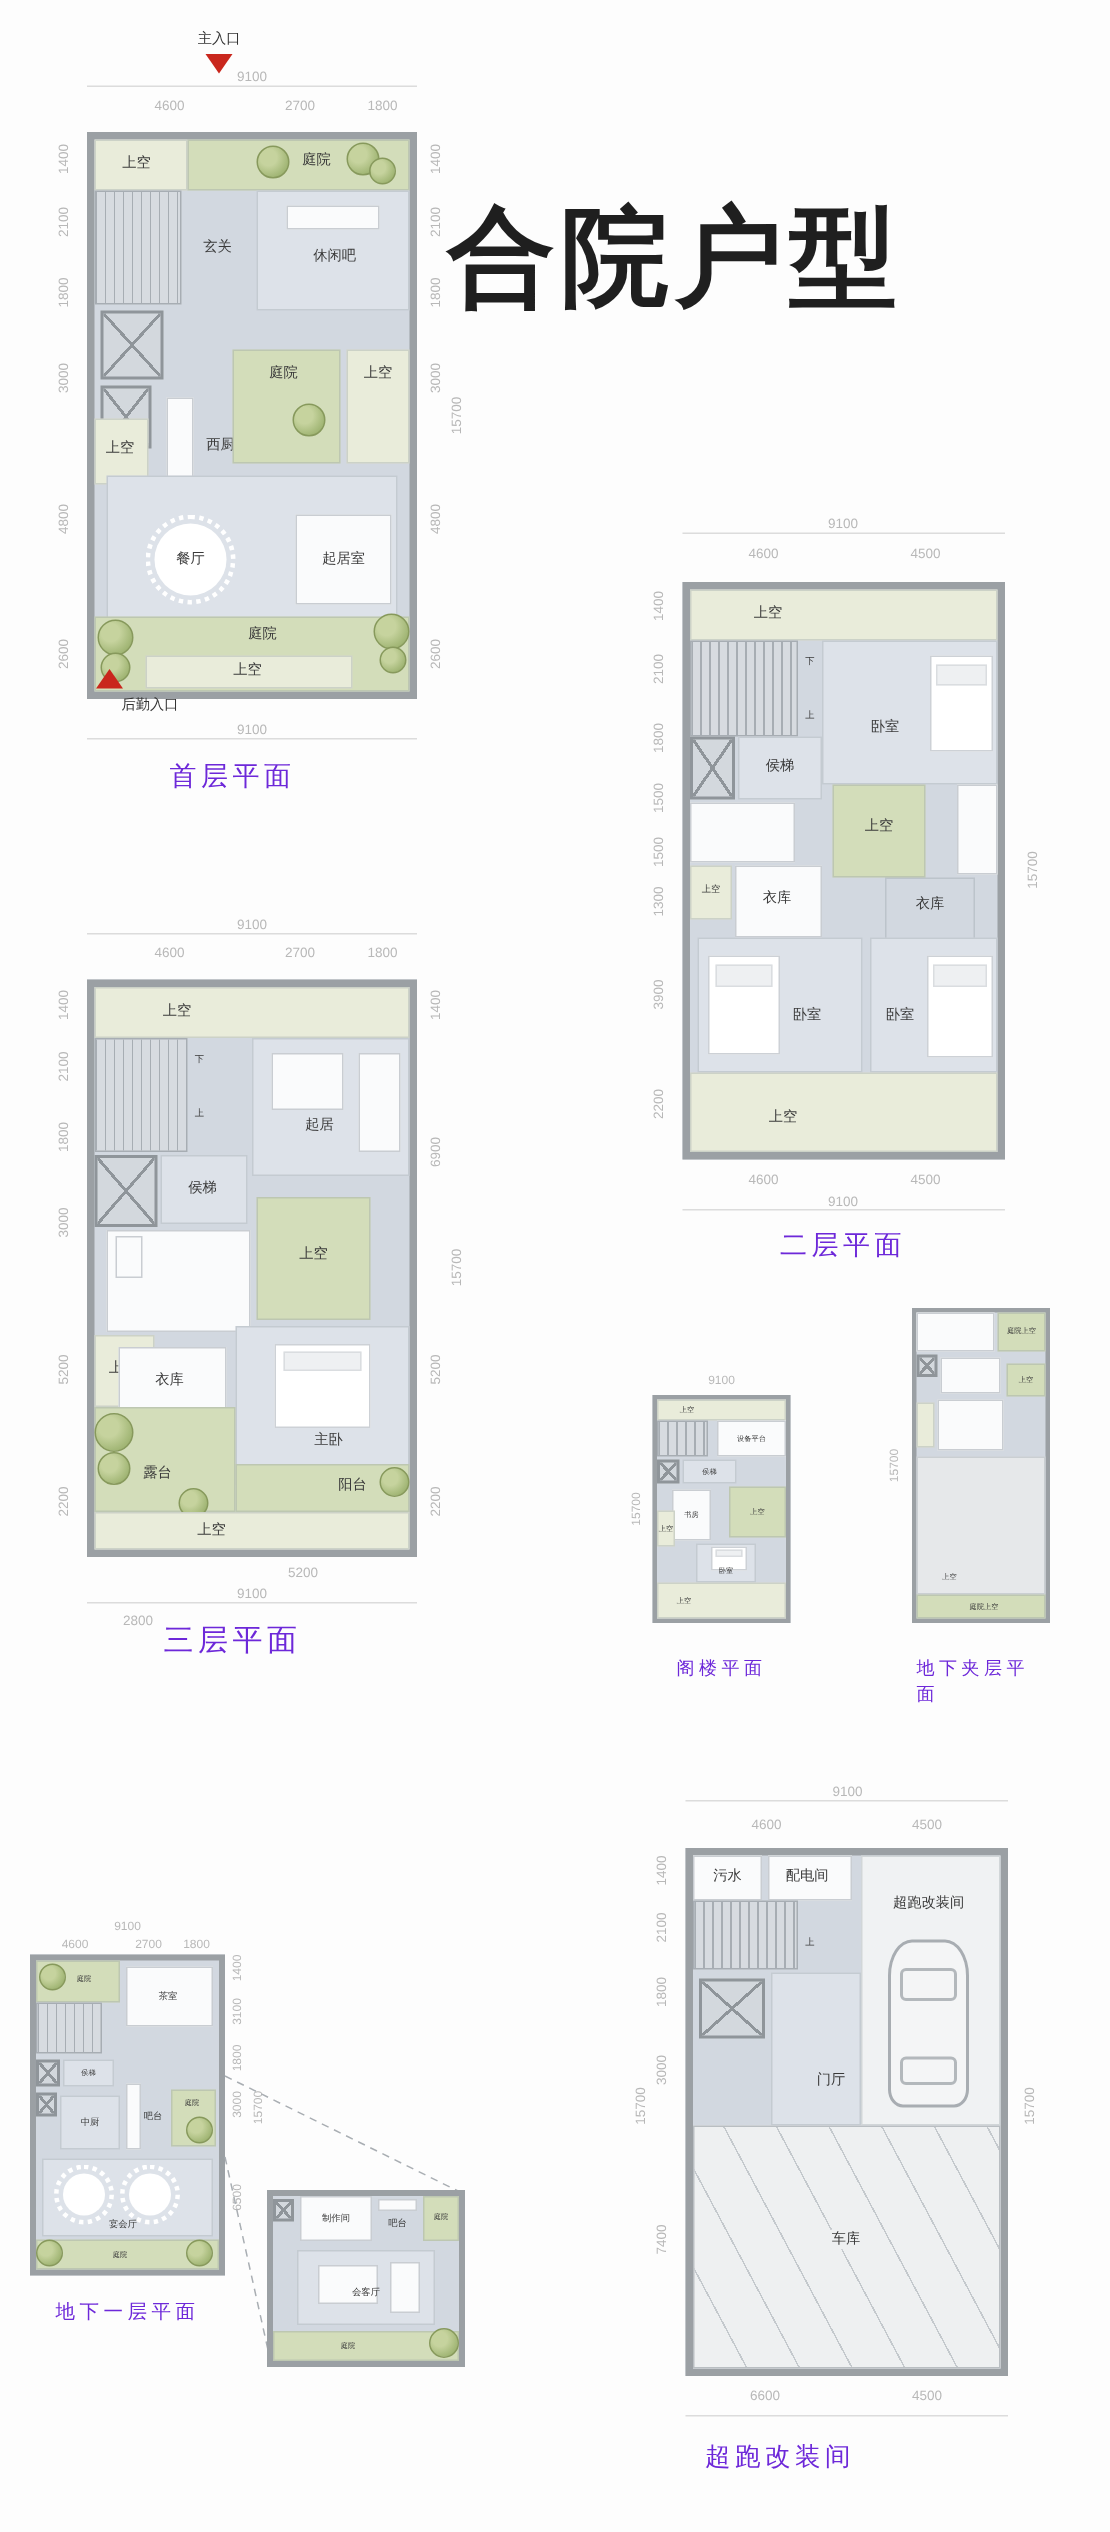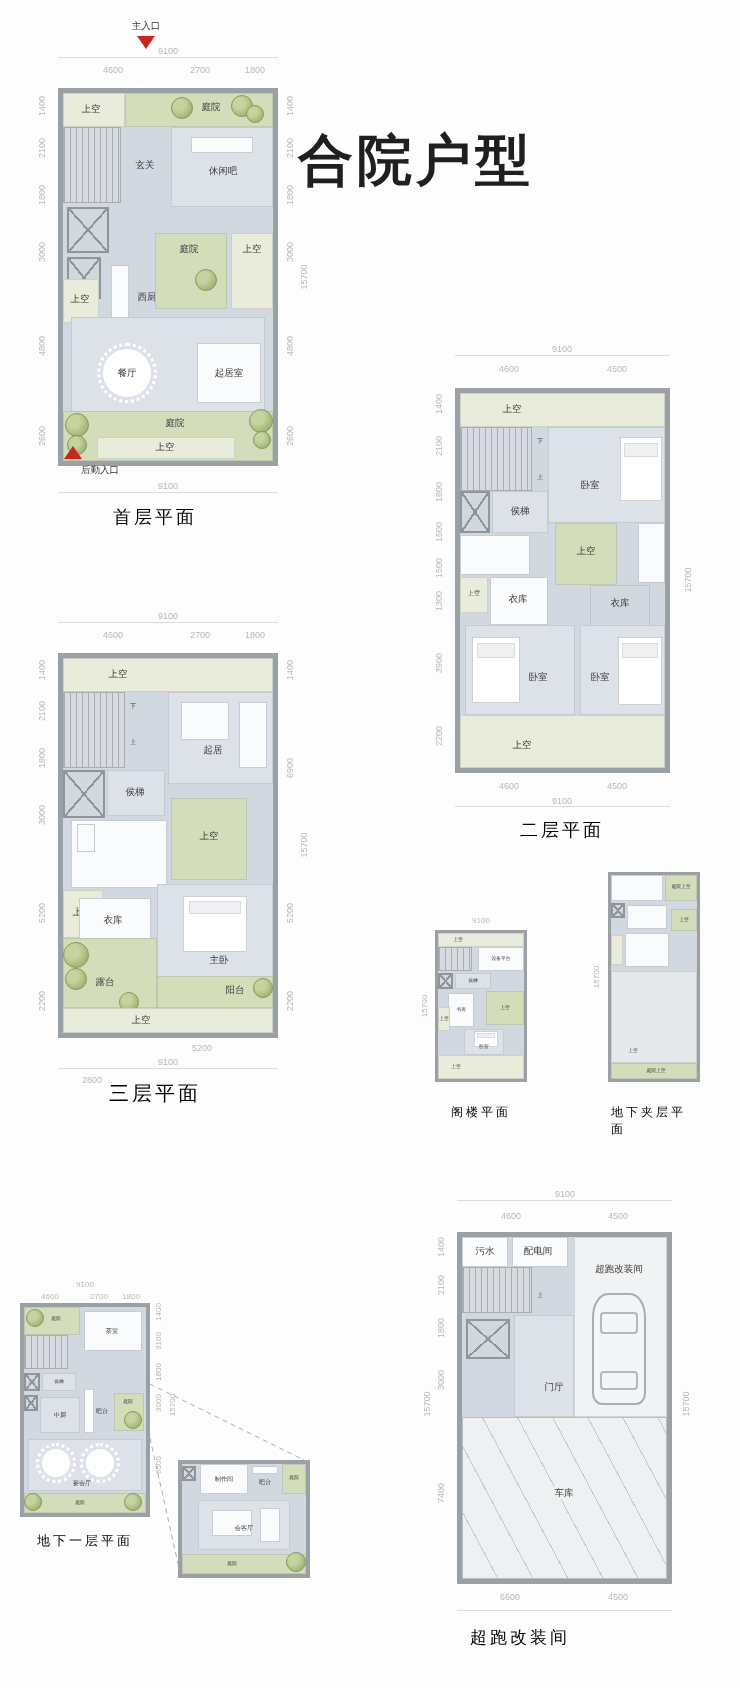--- a/index.html
+++ b/index.html
@@ -25,26 +25,26 @@
   .car::before{content:"";position:absolute;left:12%;right:12%;top:16%;height:16%;border:2px solid #b3b8bc;border-radius:4px;}
   .car::after{content:"";position:absolute;left:12%;right:12%;bottom:12%;height:14%;border:2px solid #b3b8bc;border-radius:4px;}
   .garage{background:repeating-linear-gradient(62deg,transparent 0 30px,#c4c9cd 30px 31px) #eef0f1;border:1px solid #b9bec2;}
   .lbl{position:absolute;transform:translate(-50%,-50%);white-space:nowrap;color:#3a3a3a;font-size:10px;}
   .s9{font-size:9.5px;}
   .sc6{font-size:10px;transform:translate(-50%,-50%) scale(.62);}
   .sc5{font-size:10px;transform:translate(-50%,-50%) scale(.48);}
   .dim{position:absolute;transform:translate(-50%,-50%);white-space:nowrap;color:#b8b8b8;font-size:9px;}
   .vdim{position:absolute;color:#b8b8b8;font-size:9px;writing-mode:vertical-rl;transform:translate(-50%,-50%) rotate(180deg);white-space:nowrap;}
   .tn{font-size:8px;}
-  .title{position:absolute;transform:translate(-50%,0);color:#000000;letter-spacing:3px;}
+  .title{position:absolute;transform:translate(-50%,0);color:#6d28d9;letter-spacing:3px;}
   .hline{position:absolute;border-top:1px solid #dcdcdc;height:0;}
   .tri-down{position:absolute;width:0;height:0;border-left:9px solid transparent;border-right:9px solid transparent;border-top:13px solid #c9271d;}
   .tri-up{position:absolute;width:0;height:0;border-left:9px solid transparent;border-right:9px solid transparent;border-bottom:13px solid #c9271d;}
   .hdr-area{position:absolute;color:#4a4a4a;font-size:29px;letter-spacing:3px;}
-  .hdr-type{position:absolute;color:#1f1f1f;font-size:55px;font-weight:700;letter-spacing:4px;}
+  .hdr-type{position:absolute;color:#1f1f1f;font-size:72px;font-weight:700;letter-spacing:4px;}
   .wm{position:absolute;color:#9b9b9b;font-size:19px;letter-spacing:1px;}
 </style>
 </head>
 <body>
 
 <div class="page">
 
   <div class="hdr-type" style="left:298px;top:124px;">合院户型</div>
 
   <span class="lbl s9" style="left:146px;top:26px;color:#333;">主入口</span>

